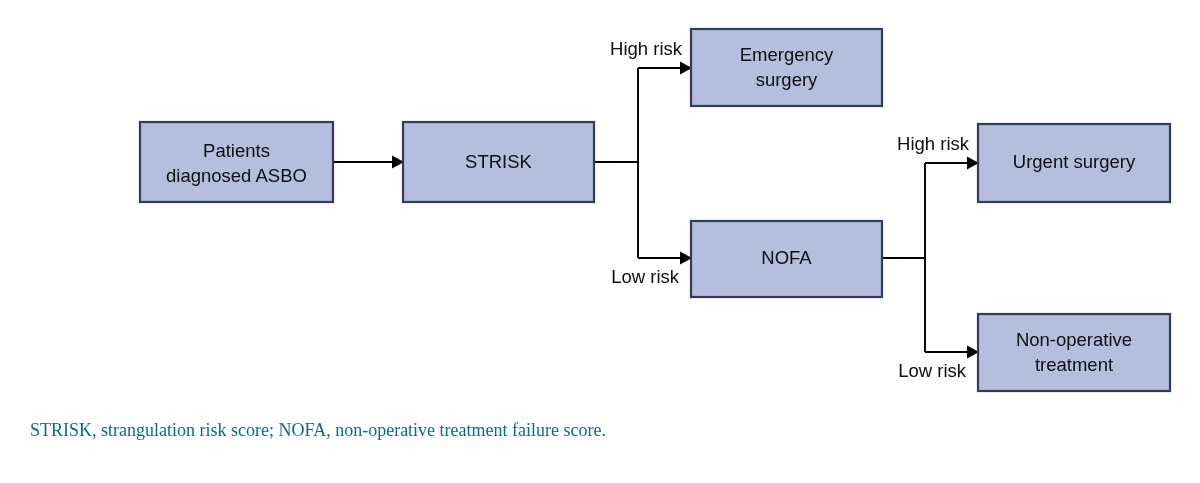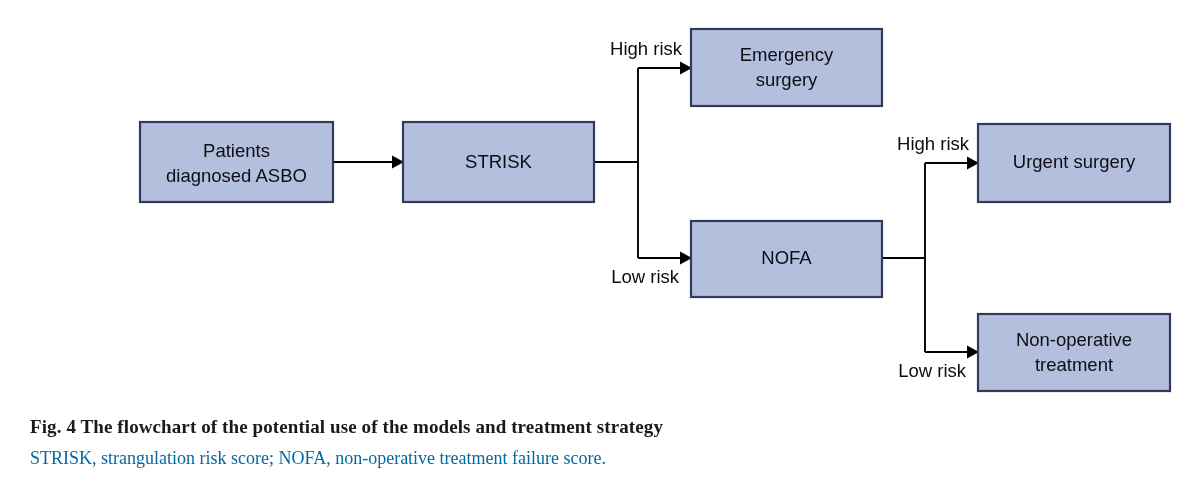--- a/index.html
+++ b/index.html
@@ -157,17 +157,16 @@
 
     <g>
       <rect class="node-rect" x="978" y="314" width="192" height="77"></rect>
       <text class="node-text" x="1074" y="341">Non-operative</text>
       <text class="node-text" x="1074" y="366">treatment</text>
     </g>
 
   </svg>
 
   <div class="caption-block">
-    <p class="caption-title"><span class="fig-label">Fig. 4</span> <span>The flowchart of the potential use of the models and treatment strategy</span></p>
     <p class="caption-sub">STRISK, strangulation risk score; NOFA, non-operative treatment failure score.</p>
   </div>
 
 </div>
 
 </body></html>

